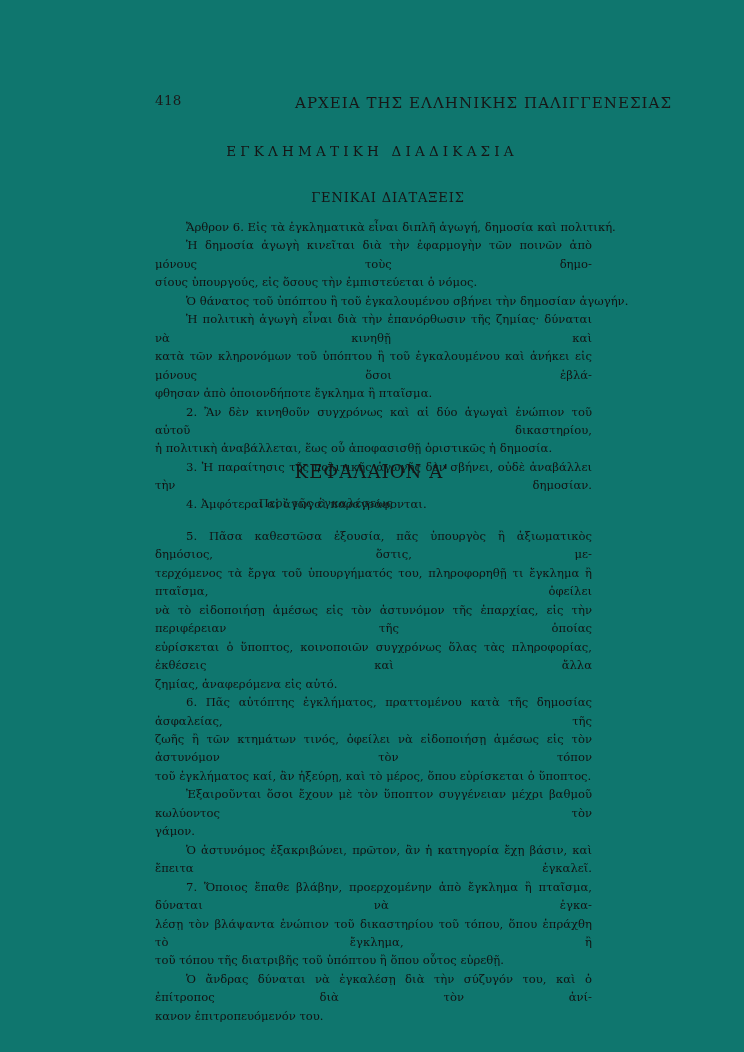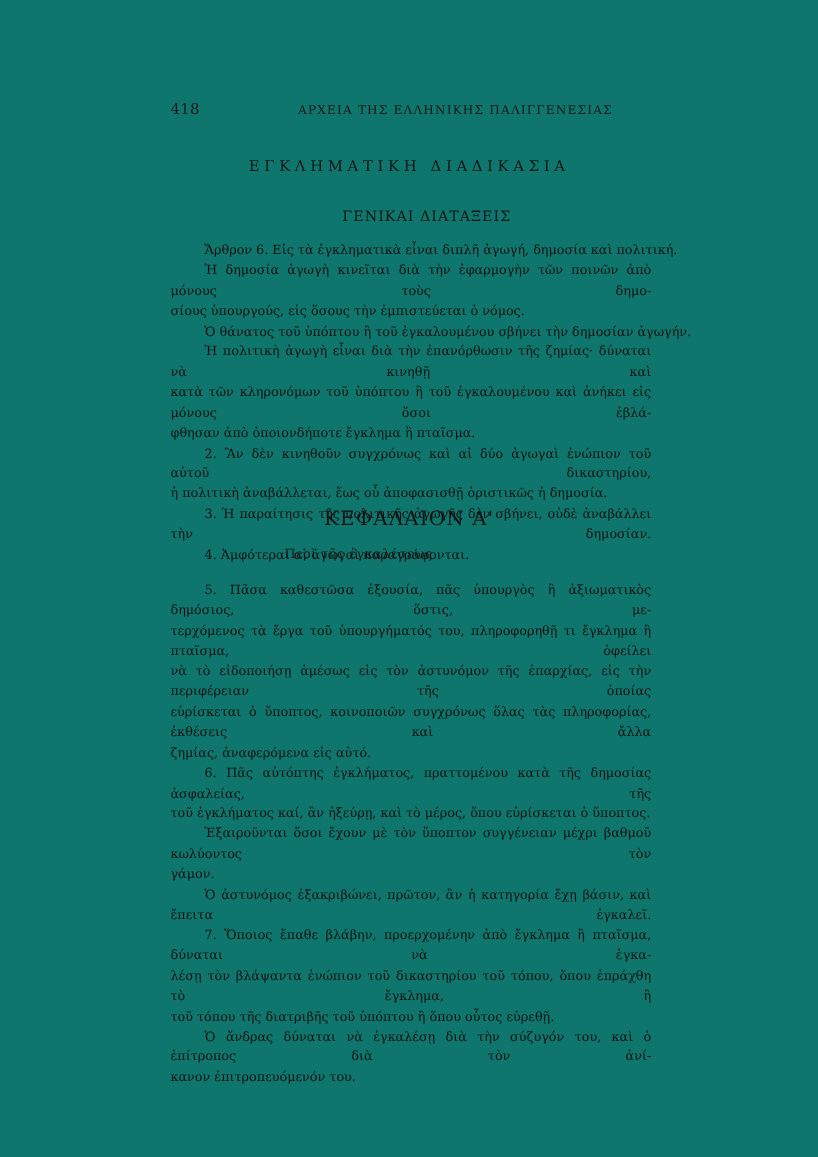--- a/index.html
+++ b/index.html
@@ -28,23 +28,23 @@
   .folio {
     position: absolute;
     left: 0;
     top: 0;
     font-size: 13.5px;
     letter-spacing: 0.3px;
     color: #1a1a1a;
   }
   .head-title {
     position: absolute;
-    left: 116px;
+    left: 140px;
     top: 2px;
-    font-size: 11px;
+    font-size: 15px;
     letter-spacing: 1.05px;
     white-space: nowrap;
     color: #171717;
   }
 
   
   .main-title {
     position: absolute;
     top: 143px;
     left: 0;
@@ -178,20 +178,21 @@
     <p class="para flush">
       <span class="ln j ind">5. Πᾶσα καθεστῶσα ἐξουσία, πᾶς ὑπουργὸς ἢ ἀξιωματικὸς δημόσιος, ὅστις, με-</span>
       <span class="ln j">τερχόμενος τὰ ἔργα τοῦ ὑπουργήματός του, πληροφορηθῇ τι ἔγκλημα ἢ πταῖσμα, ὀφείλει</span>
       <span class="ln j">νὰ τὸ εἰδοποιήσῃ ἀμέσως εἰς τὸν ἀστυνόμον τῆς ἐπαρχίας, εἰς τὴν περιφέρειαν τῆς ὁποίας</span>
       <span class="ln j">εὑρίσκεται ὁ ὕποπτος, κοινοποιῶν συγχρόνως ὅλας τὰς πληροφορίας, ἐκθέσεις καὶ ἄλλα</span>
       <span class="ln">ζημίας, ἀναφερόμενα εἰς αὐτό.</span>
     </p>
 
     <p class="para flush">
       <span class="ln j ind">6. Πᾶς αὐτόπτης ἐγκλήματος, πραττομένου κατὰ τῆς δημοσίας ἀσφαλείας, τῆς</span>
+      <span class="ln j">ζωῆς ἢ τῶν κτημάτων τινός, ὀφείλει νὰ εἰδοποιήσῃ ἀμέσως εἰς τὸν ἀστυνόμον τὸν τόπον</span>
       <span class="ln">τοῦ ἐγκλήματος καί, ἂν ἠξεύρῃ, καὶ τὸ μέρος, ὅπου εὑρίσκεται ὁ ὕποπτος.</span>
     </p>
 
     <p class="para flush">
       <span class="ln j ind">Ἐξαιροῦνται ὅσοι ἔχουν μὲ τὸν ὕποπτον συγγένειαν μέχρι βαθμοῦ κωλύοντος τὸν</span>
       <span class="ln">γάμον.</span>
     </p>
 
     <p class="para flush">
       <span class="ln j ind">Ὁ ἀστυνόμος ἐξακριβώνει, πρῶτον, ἂν ἡ κατηγορία ἔχῃ βάσιν, καὶ ἔπειτα ἐγκαλεῖ.</span>

